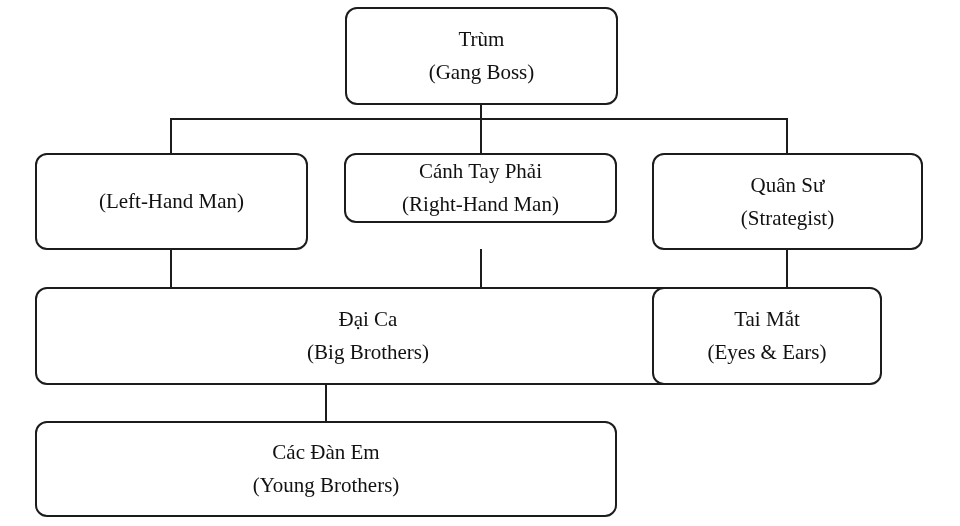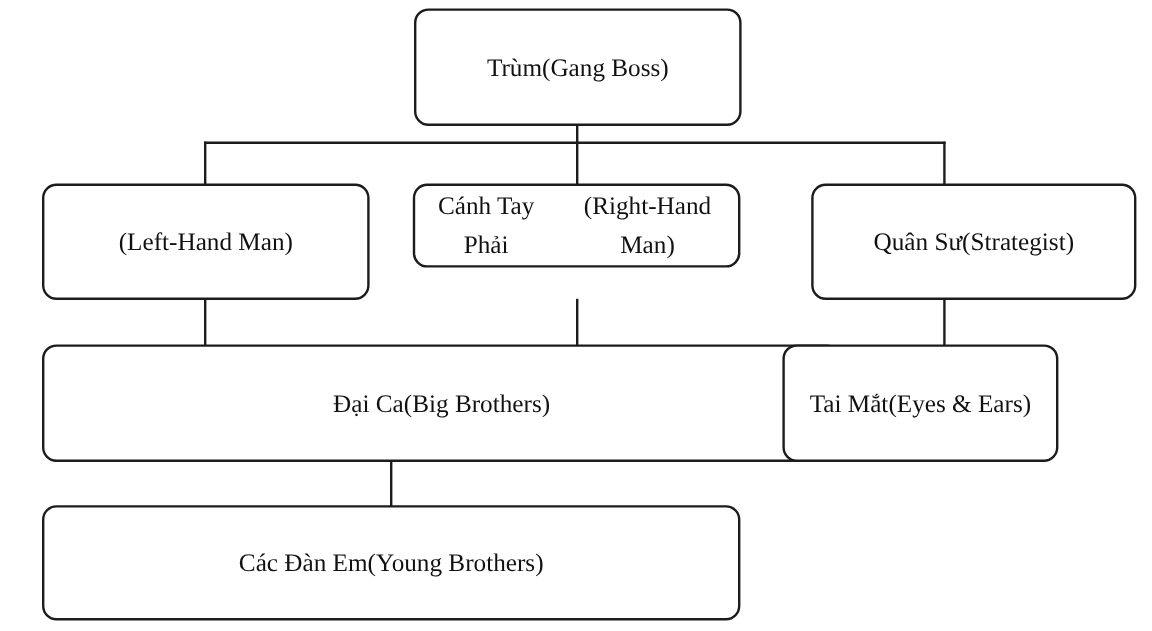--- a/index.html
+++ b/index.html
@@ -25,33 +25,33 @@
     stroke:var(--line-color);
     stroke-width:2;
   }
   .node{
     position:absolute;
     box-sizing:border-box;
     background:var(--bg-color);
     border:2px solid var(--line-color);
     border-radius:12px;
     display:flex;
-    flex-direction:row;
+    flex-direction:column;
     align-items:center;
     justify-content:center;
     text-align:center;
     color:var(--text-color);
     font-size:21px;
     line-height:33px;
   }
   
   .node-boss          {left:345px; top:7px;   width:273px; height:98px;}
   .node-left-hand     {left:35px;  top:153px; width:273px; height:97px;}
   .node-right-hand    {left:344px; top:153px; width:273px; height:70px;}
-  .node-strategist    {left:652px; top:153px; width:271px; height:97px;margin-left:24px;}
+  .node-strategist    {left:652px; top:153px; width:271px; height:97px;}
   .node-big-brother   {left:35px;  top:287px; width:666px; height:98px;}
   .node-eyes-ears     {left:652px; top:287px; width:230px; height:98px;}
   .node-young-brothers{left:35px;  top:421px; width:582px; height:96px;}
 </style>
 </head>
 <body>
 
 <div class="canvas">
 
   <svg class="connectors" viewBox="0 0 960 526" xmlns="http://www.w3.org/2000/svg">

